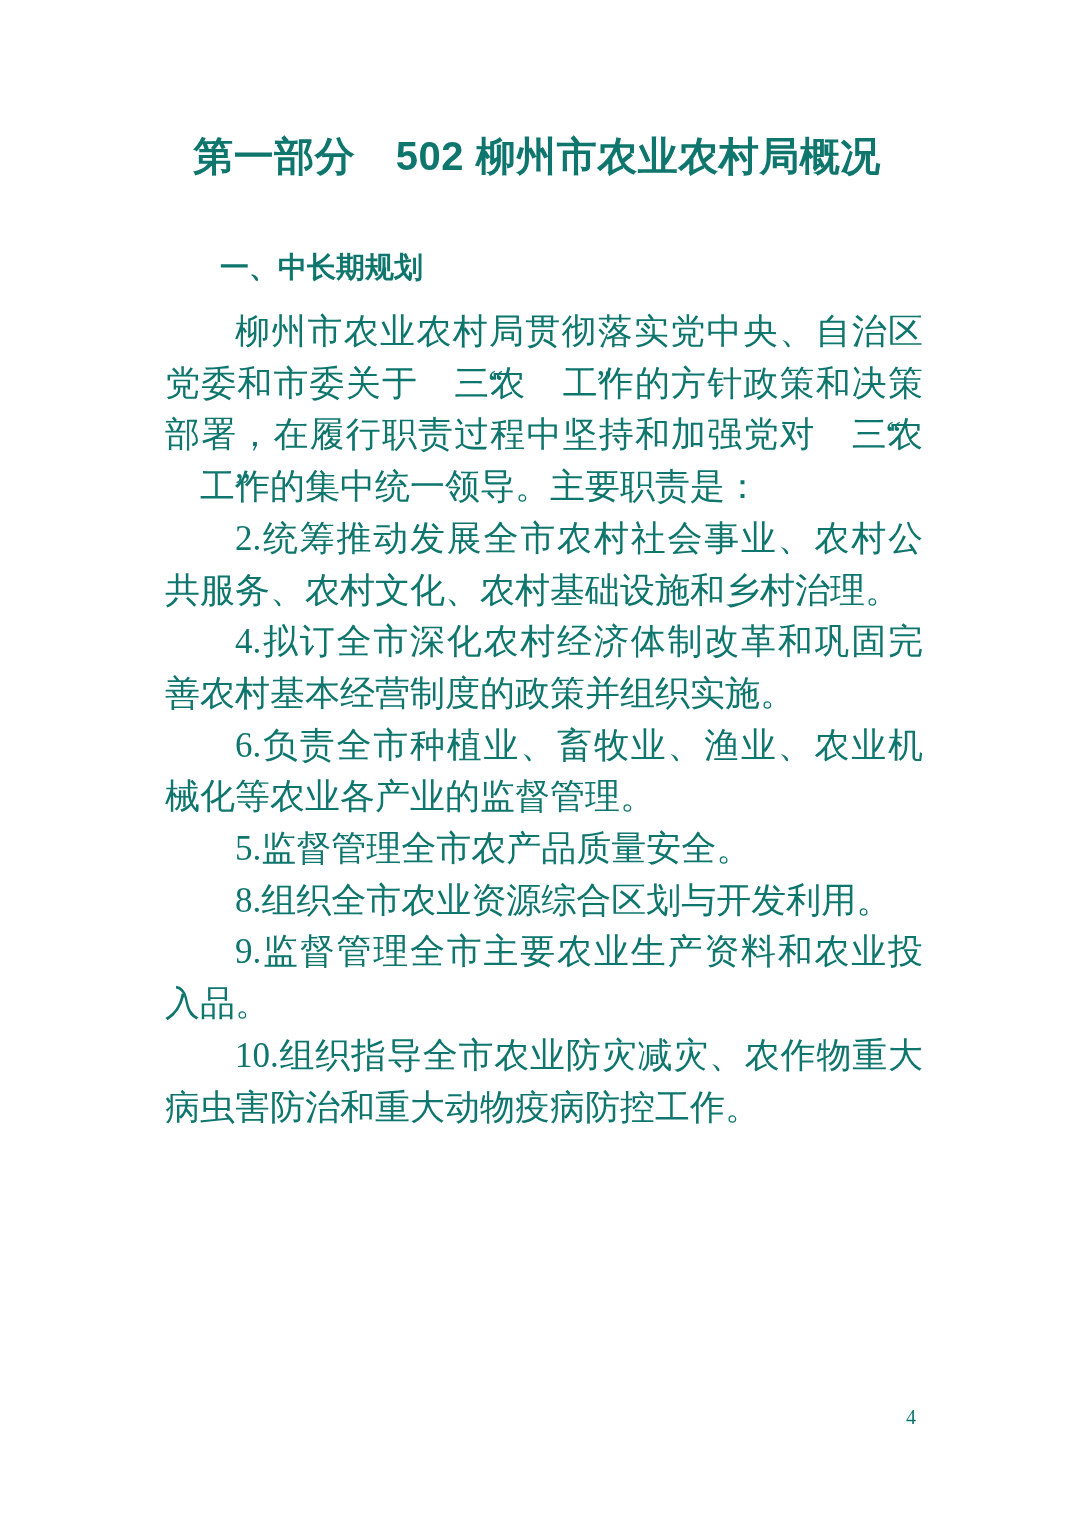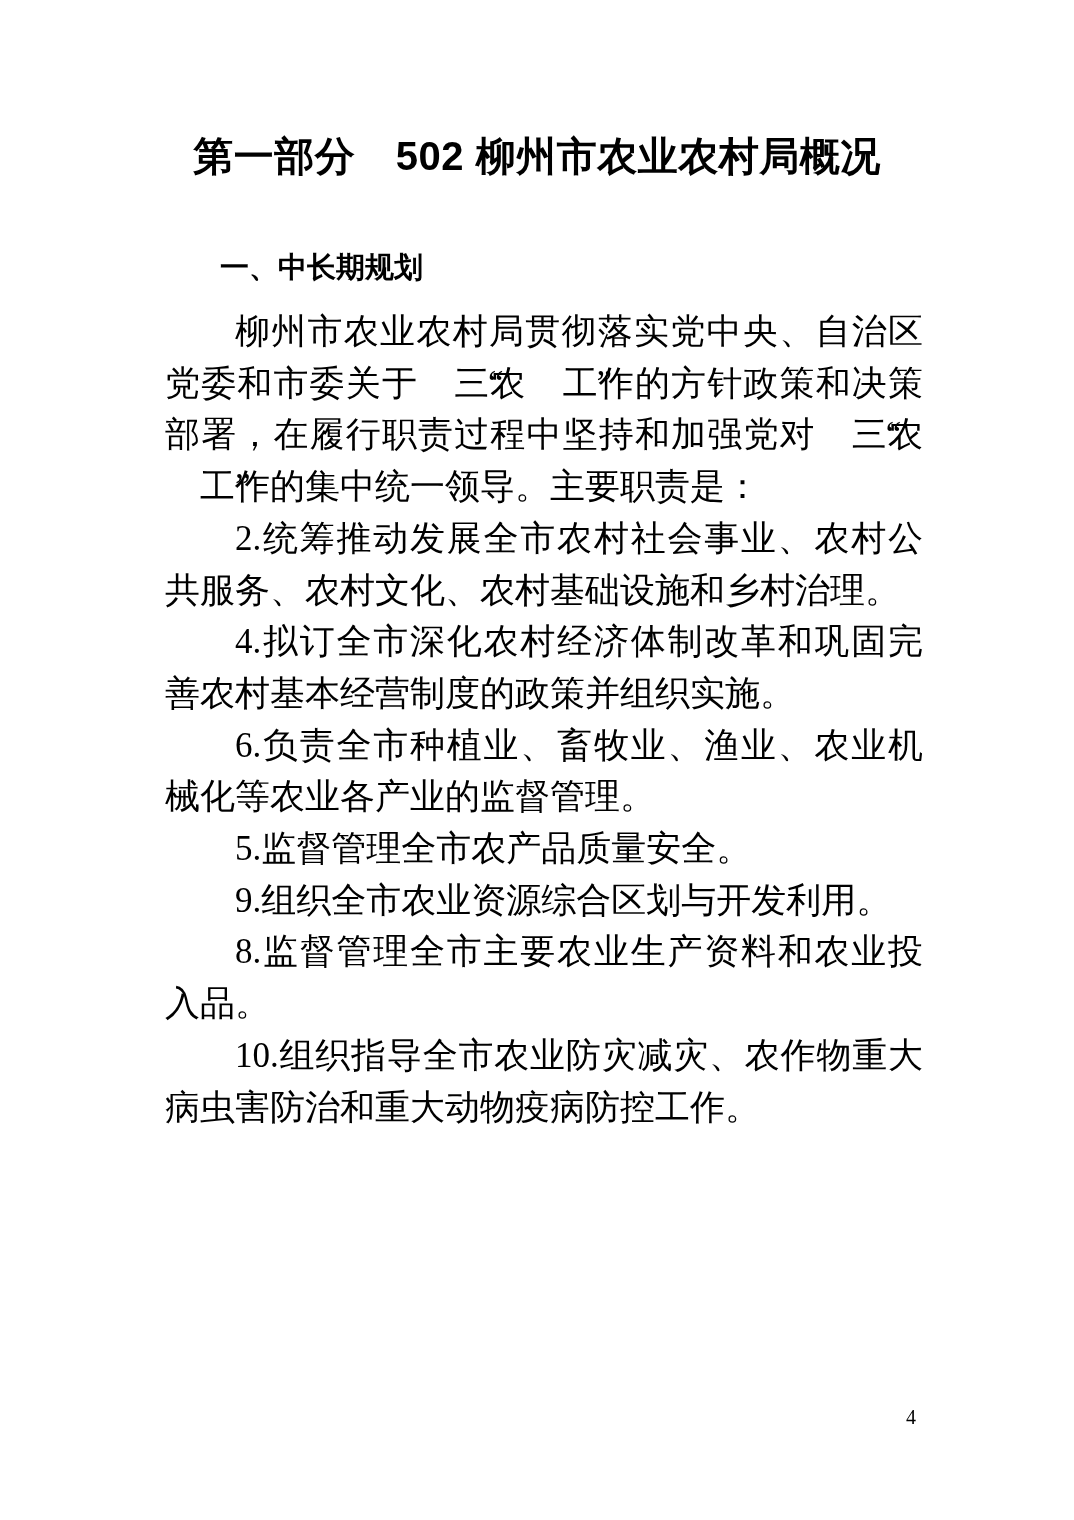--- a/index.html
+++ b/index.html
@@ -2,21 +2,21 @@
 <html><head>
 <meta charset="utf-8">
 <style>
   * { margin: 0; padding: 0; box-sizing: border-box; }
   html, body { background: #ffffff; }
   .page {
     position: relative;
     width: 1074px;
     height: 1520px;
     background: #ffffff;
-    color: #000000;
+    color: #0f766e;
     overflow: hidden;
     font-family: "Liberation Serif", "DejaVu Serif", serif;
   }
   .doc-title {
     padding-top: 130px;
     text-align: center;
     font-family: "Liberation Sans", "DejaVu Sans", sans-serif;
     font-weight: bold;
     font-size: 40px;
     line-height: 52px;
@@ -61,20 +61,20 @@
   <h1 class="doc-title">第一部分　502 柳州市农业农村局概况</h1>
 
   <h2 class="section-heading">一、中长期规划</h2>
 
   <div class="body-text">
     <p>柳州市农业农村局贯彻落实党中央、自治区党委和市委关于<span class="fw">“</span>三农<span class="fw">”</span>工作的方针政策和决策部署，在履行职责过程中坚持和加强党对<span class="fw">“</span>三农<span class="fw">”</span>工作的集中统一领导。主要职责是：</p>
     <p>2.统筹推动发展全市农村社会事业、农村公共服务、农村文化、农村基础设施和乡村治理。</p>
     <p>4.拟订全市深化农村经济体制改革和巩固完善农村基本经营制度的政策并组织实施。</p>
     <p>6.负责全市种植业、畜牧业、渔业、农业机械化等农业各产业的监督管理。</p>
     <p>5.监督管理全市农产品质量安全。</p>
-    <p>9.组织全市农业资源综合区划与开发利用。</p>
-    <p>8.监督管理全市主要农业生产资料和农业投入品。</p>
+    <p>8.组织全市农业资源综合区划与开发利用。</p>
+    <p>9.监督管理全市主要农业生产资料和农业投入品。</p>
     <p>10.组织指导全市农业防灾减灾、农作物重大病虫害防治和重大动物疫病防控工作。</p>
   </div>
 
   <div class="page-number">4</div>
 
 </div>
 
 </body></html>

